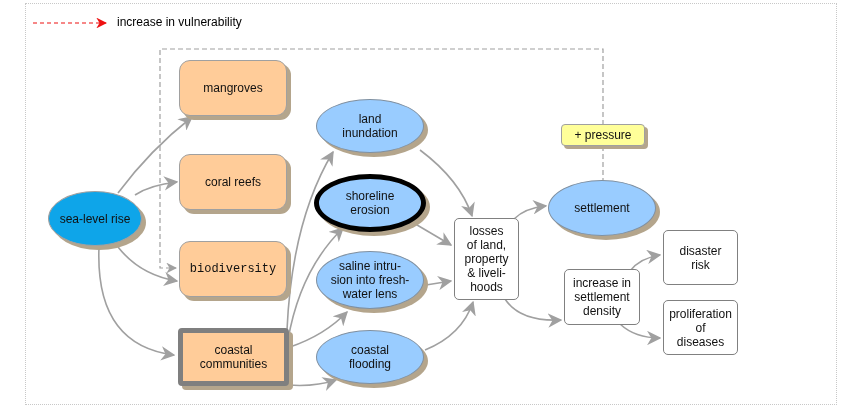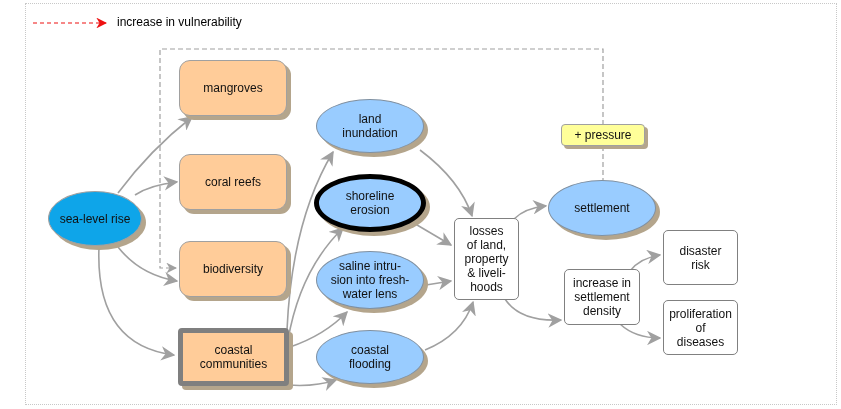--- a/index.html
+++ b/index.html
@@ -66,21 +66,21 @@
   <div class="node ell ell-yellow" style="left:48px;top:191px;width:94px;height:55px;">
     <span class="nodetext">sea-level rise</span>
   </div>
 
   <div class="node rect-orange" style="left:179px;top:60px;width:108px;height:56px;">
     <span class="nodetext">mangroves</span>
   </div>
   <div class="node rect-orange" style="left:179px;top:154px;width:108px;height:56px;">
     <span class="nodetext">coral reefs</span>
   </div>
-  <div class="node rect-orange" style="left:179px;top:241px;width:108px;height:56px;">
+  <div class="node rect-orange" style="left:179px;top:241px;width:108px;height:56px;font-family:Liberation Mono, monospace;">
     <span class="nodetext">biodiversity</span>
   </div>
   <div class="node rect-orange thick-gray" style="left:178px;top:328px;width:111px;height:58px;">
     <span class="nodetext">coastal
 communities</span>
   </div>
 
   <div class="node ell ell-blue" style="left:316px;top:99px;width:108px;height:54px;">
     <span class="nodetext">land
 inundation</span>

